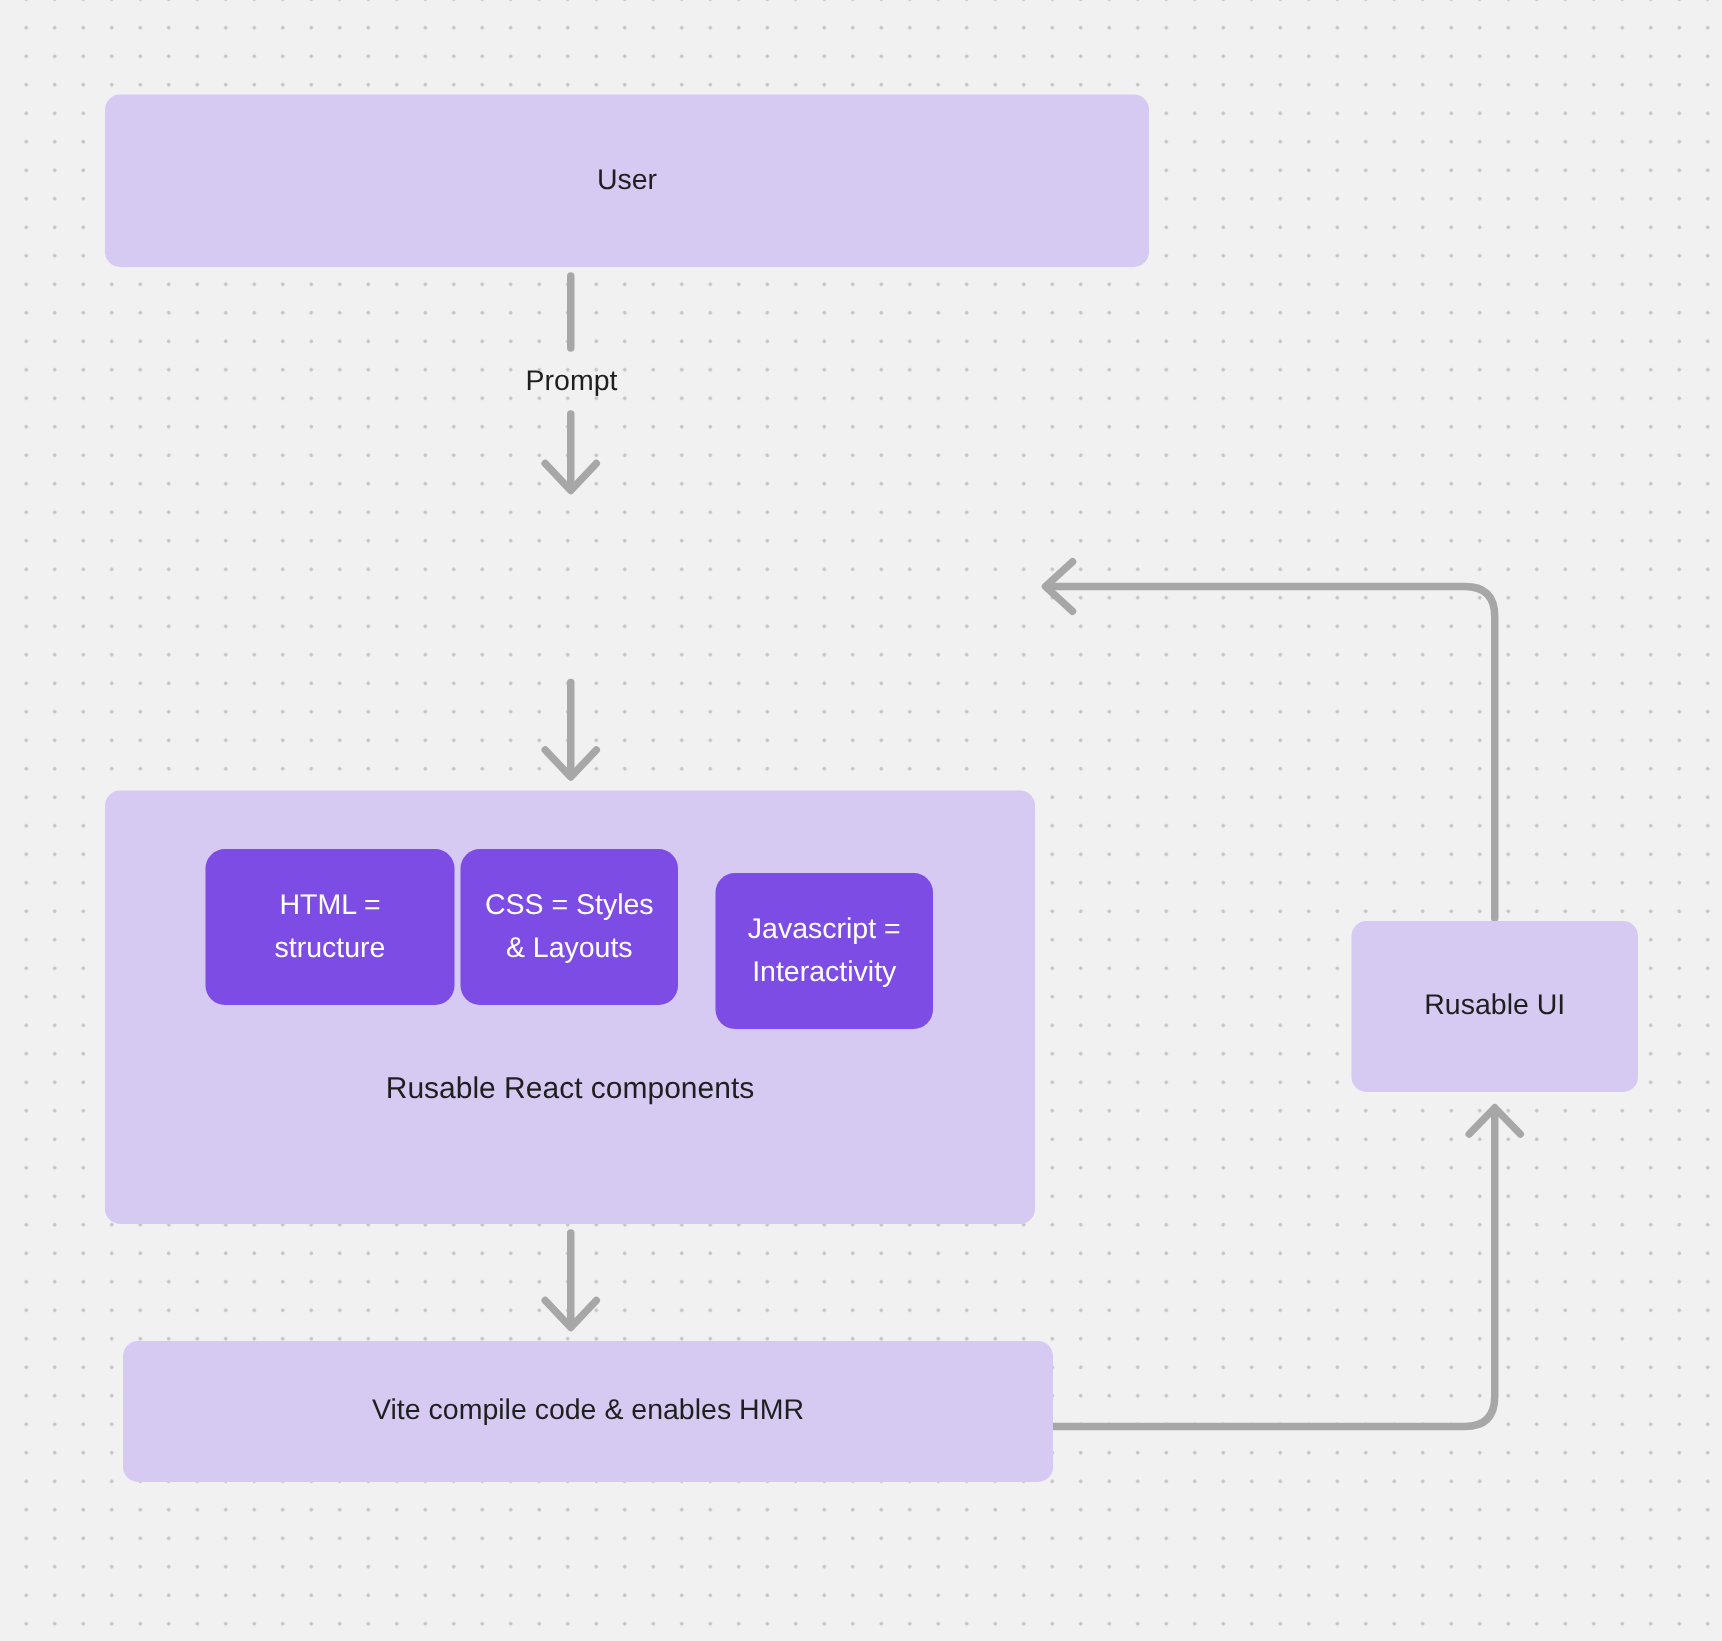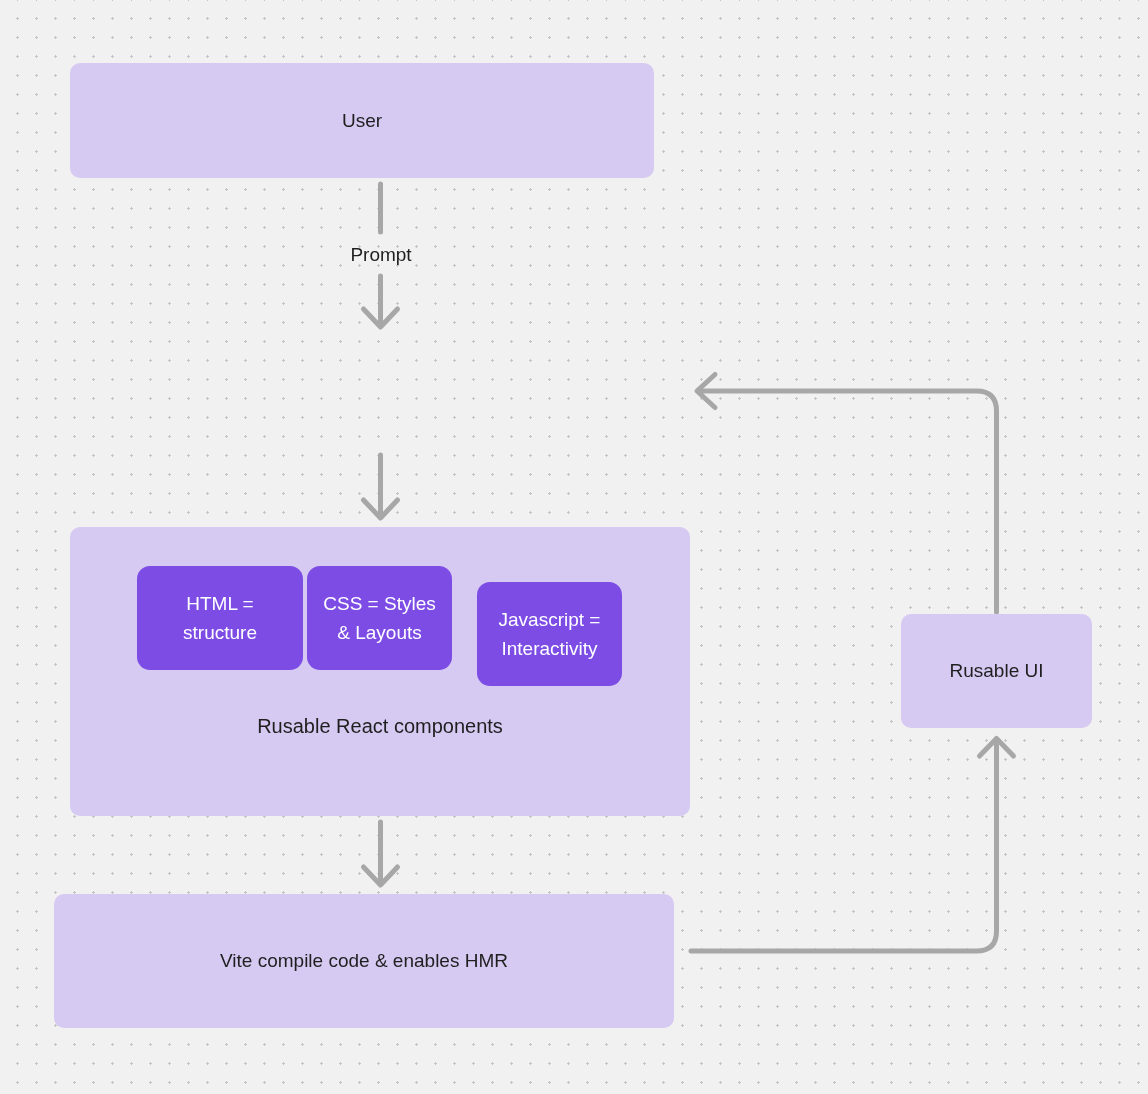--- a/index.html
+++ b/index.html
@@ -23,24 +23,24 @@
     border-radius:10px;
     display:flex;
     align-items:center;
     justify-content:center;
     color:#1f1f1f;
     font-size:19px;
     font-weight:500;
     text-align:center;
     box-sizing:border-box;
   }
-  .node-user       {left:70px;  top:63px;  width:584px; height:115px;}
+  .node-user       {left:70px;  top:63px;  width:696px; height:115px;}
   .node-webapp     {left:70px;  top:334px; width:620px; height:114px;}
   .node-group      {left:70px;  top:527px; width:620px; height:289px; display:block;}
-  .node-vite       {left:54px;  top:894px; width:620px; height:134px;}
+  .node-vite       {left:82px;  top:894px; width:620px; height:94px;}
   .node-renderui   {left:901px; top:614px; width:191px; height:114px;}
 
   .accent-box{
     position:absolute;
     top:39px;
     height:104px;
     background:#7c4ce5;
     border-radius:13px;
     display:flex;
     align-items:center;

